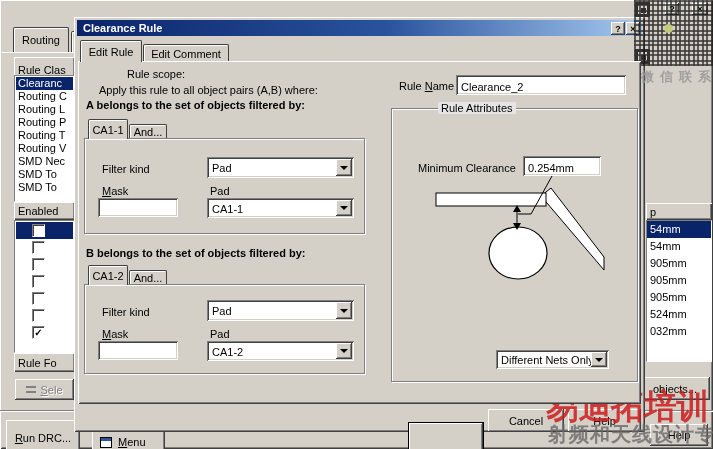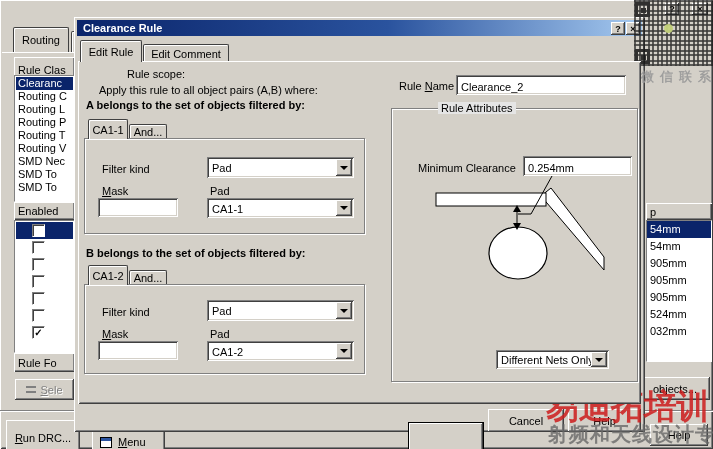--- a/index.html
+++ b/index.html
@@ -237,21 +237,21 @@
           </span>
       </div>
 
       <div class="abs lbl" style="left:321px;top:19px;">Rule <u>N</u>ame</div>
       <input class="abs field" style="left: 378px; top: 14px; width: 170px; height: 20px;" value="Clearance_2">
 
       <div class="abs etched" style="left:313px;top:47px;width:247px;height:274px;"></div>
       <div class="abs lbl" style="left:320px;top:41px;background:#e5e5e5;padding:0 3px;margin-left:40px;">Rule Attributes</div>
 
       <div class="abs lbl" style="left:340px;top:101px;">Minimum Clearance</div>
-      <input class="abs field" style="left: 445px; top: 95px; width: 109px; height: 20px;" value="0.254mm">
+      <input class="abs field" style="left: 445px; top: 95px; width: 78px; height: 20px;" value="0.254mm">
 
       <svg class="abs" style="left:323px;top:117px;overflow:visible;" width="240" height="115" viewBox="0 0 240 115">
         <polygon points="150,10 203,79 203,92 140,18" fill="#fff" stroke="#000" stroke-width="1"></polygon>
         <rect x="35" y="15" width="110" height="13" fill="#fff" stroke="#000" stroke-width="1"></rect>
         <ellipse cx="117" cy="75" rx="29" ry="26" fill="#fff" stroke="#000" stroke-width="1.2"></ellipse>
         <line x1="116" y1="31" x2="116" y2="48" stroke="#000" stroke-width="1"></line>
         <polygon points="112,34 116,27 120,34" fill="#000"></polygon>
         <polygon points="112,45 116,52 120,45" fill="#000"></polygon>
         <line x1="117" y1="36" x2="130" y2="36" stroke="#000" stroke-width="1"></line>
         <line x1="130" y1="36" x2="151" y2="-2" stroke="#000" stroke-width="1"></line>

